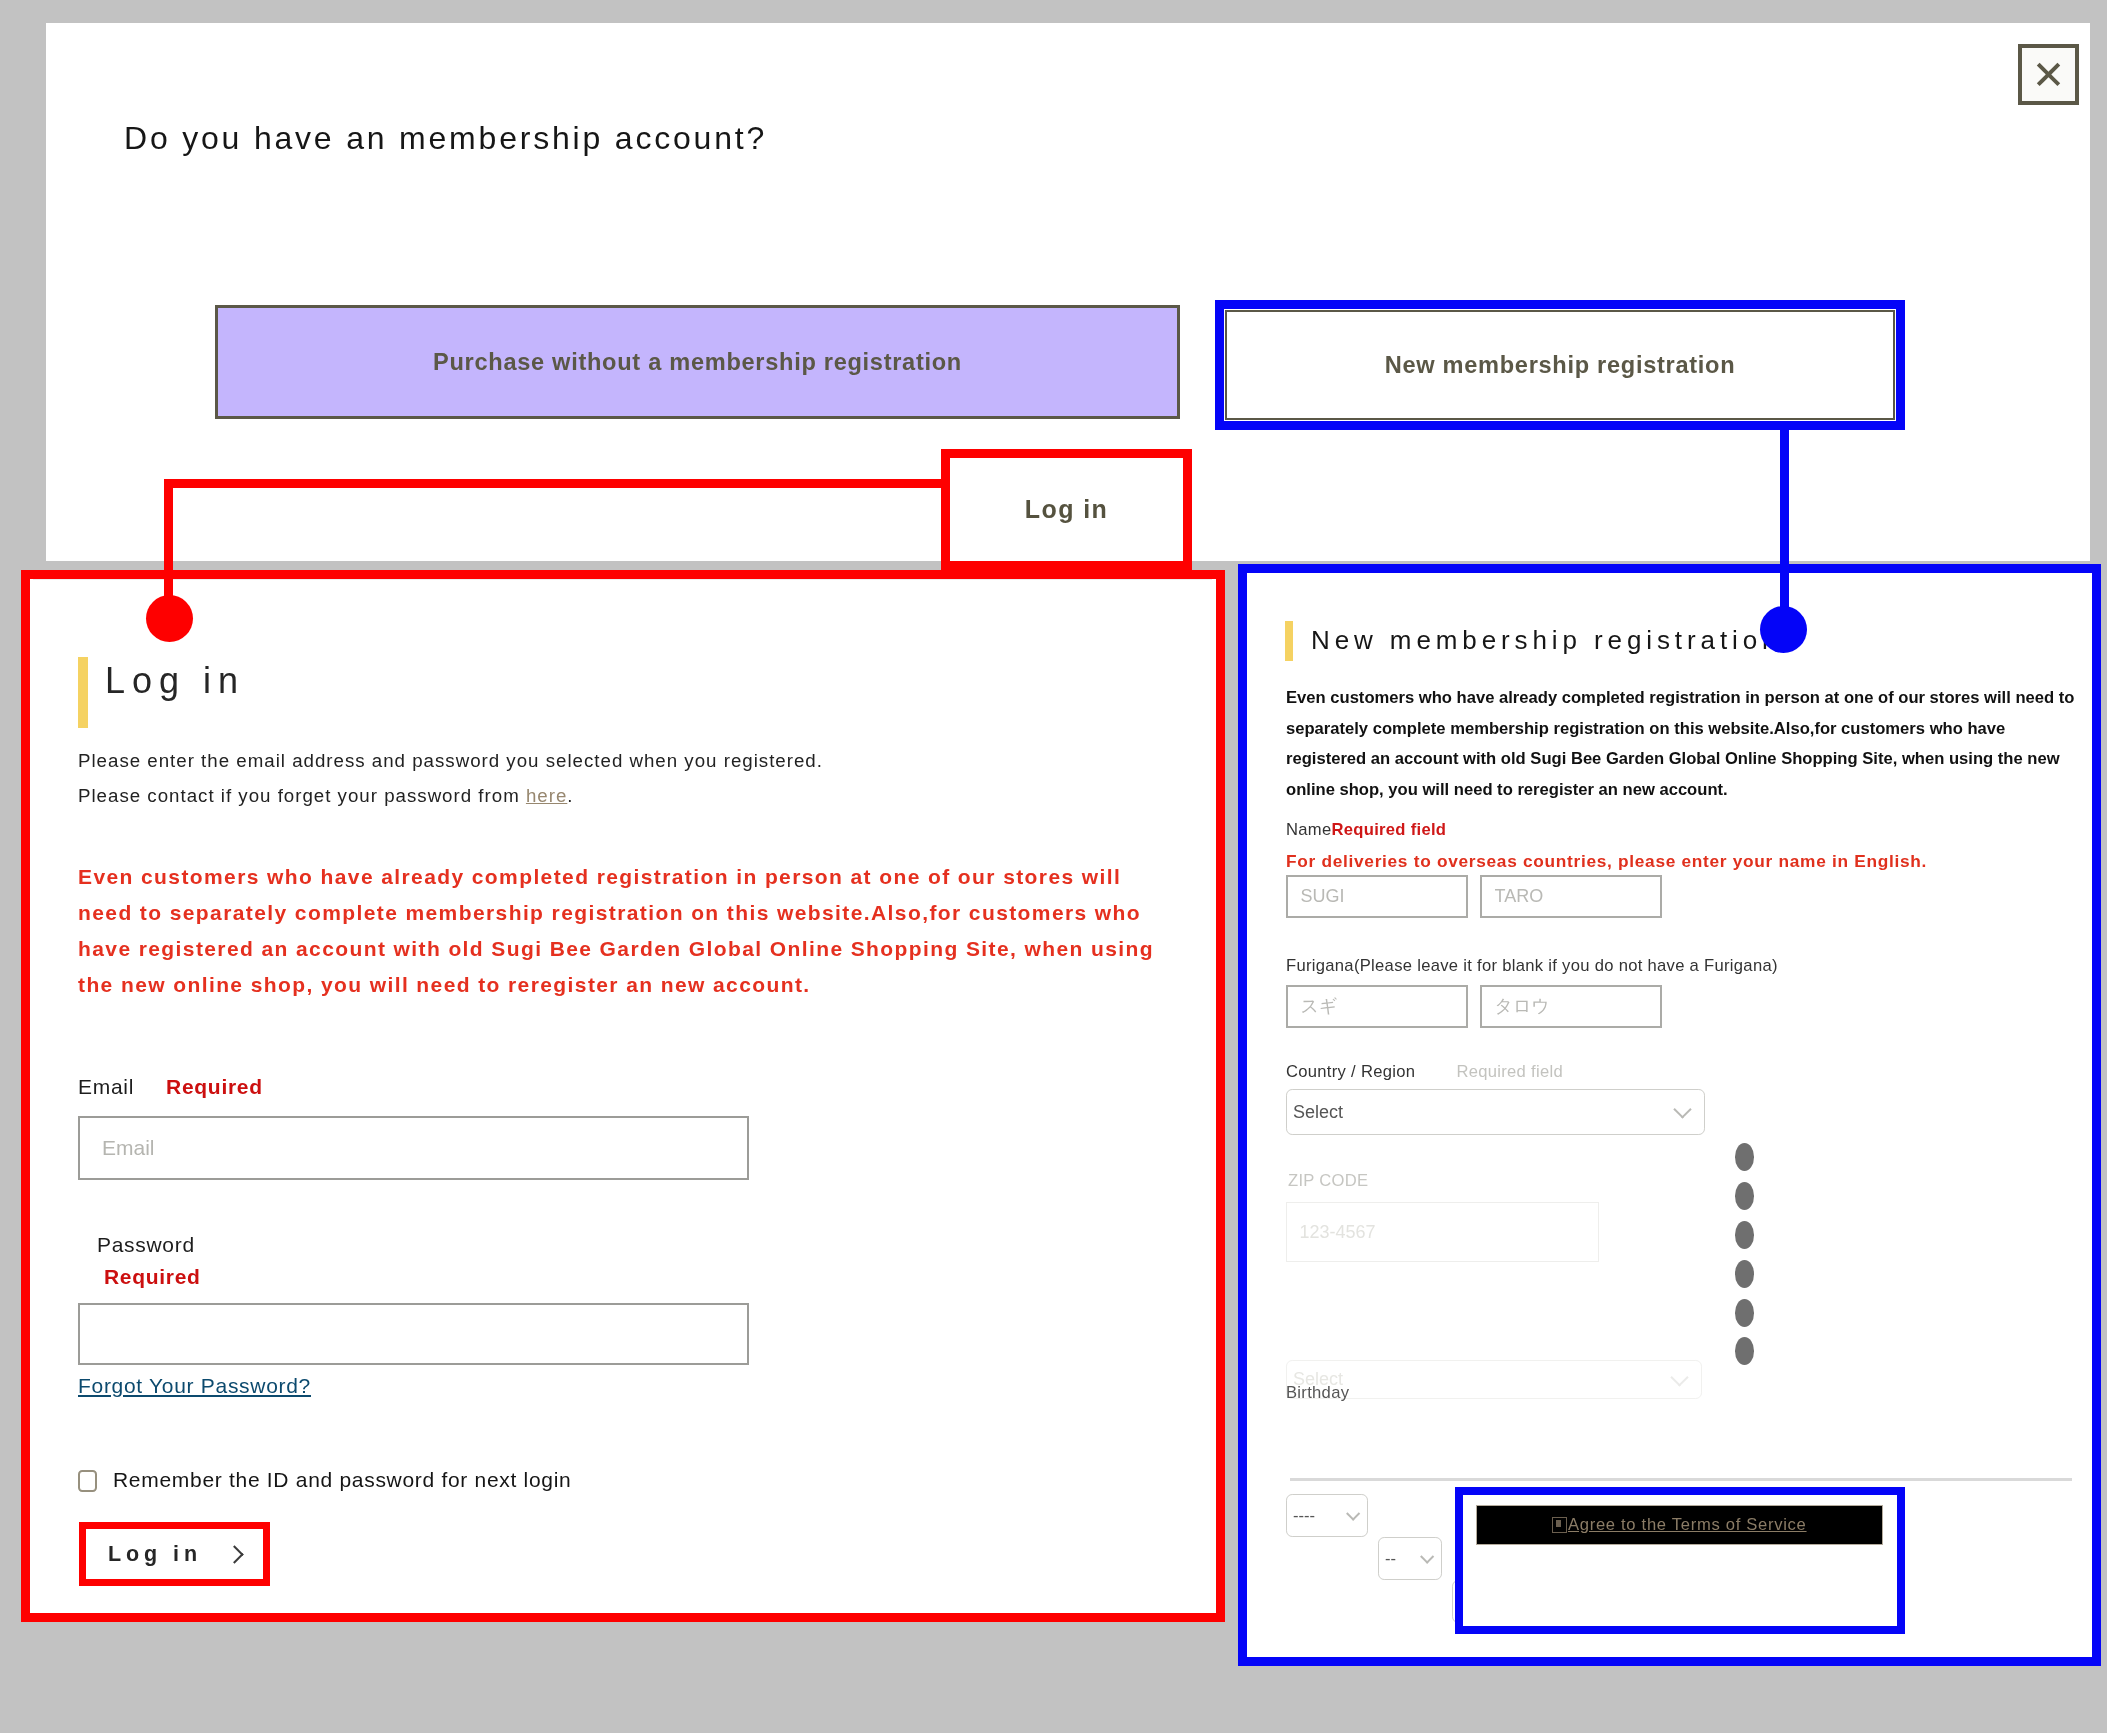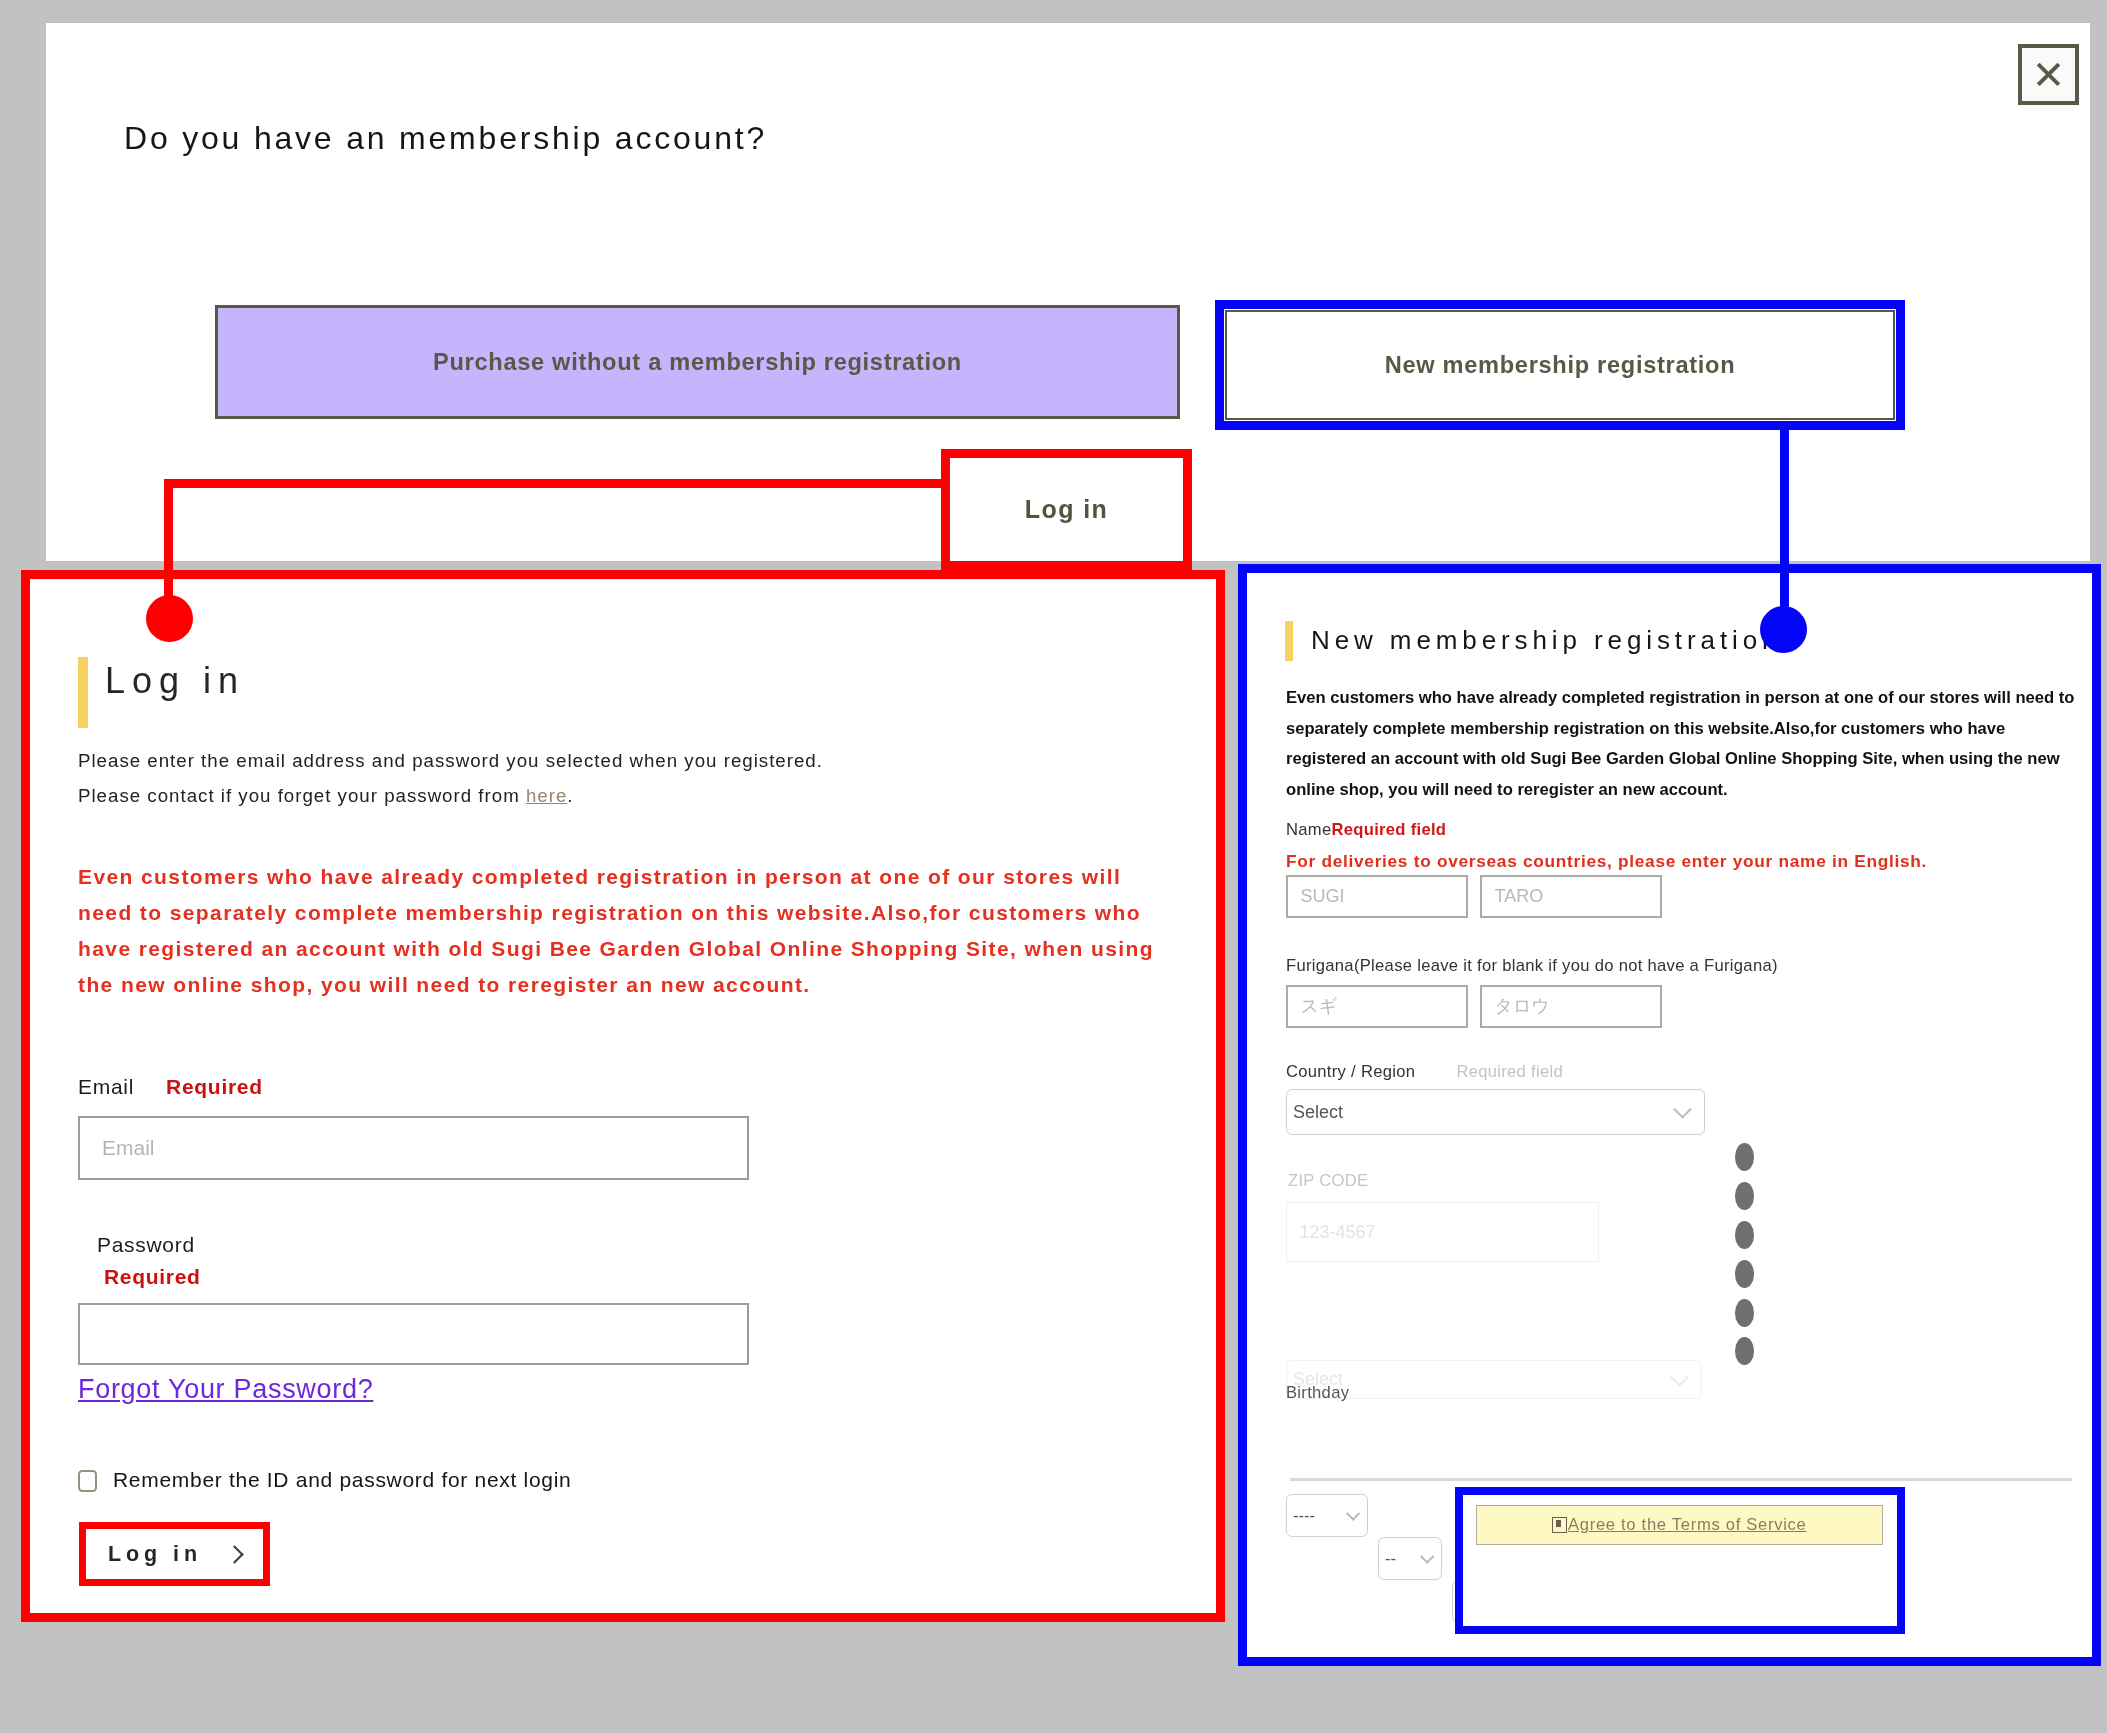--- a/index.html
+++ b/index.html
@@ -36,21 +36,21 @@
   .h-reg{left:1311px;top:625px;font-size:26px;color:#161616;letter-spacing:4.9px;white-space:nowrap;}
   .intro{left:78px;font-size:18.7px;color:#222;letter-spacing:1px;white-space:nowrap;}
   .link{color:#97876f;text-decoration:underline;cursor:pointer;}
   .red-para{left:78px;top:859px;width:1081px;font-size:21px;line-height:36px;font-weight:bold;
     color:#e5301f;letter-spacing:1.4px;}
   .field-label{font-size:21px;color:#1d1d1d;letter-spacing:0.7px;}
   .req{color:#cc0f0f;font-weight:bold;}
   .text-input{border:2.1px solid #9c9c98;background:#fff;font-size:21px;color:#333;
     padding:0 22px;outline:none;font-family:inherit;}
   .text-input::placeholder{color:#b5b5b0;}
-  .forgot{left:78px;top:1374px;font-size:27px;color:#6d28d9;text-decoration:underline;
+  .forgot{left:78px;top:1374px;font-size:21px;color:#0c4a6e;text-decoration:underline;
     letter-spacing:0.7px;cursor:pointer;white-space:nowrap;}
   .checkbox{left:78px;top:1470px;width:18.7px;height:21.5px;border:2.1px solid #97907e;border-radius:4.2px;
     background:#fff;cursor:pointer;}
   .remember-label{left:113px;top:1468px;font-size:21px;color:#151515;letter-spacing:0.7px;white-space:nowrap;}
   .submit-box{left:79px;top:1522px;width:191px;height:64px;border:7.6px solid #fe0000;background:#fff;
     display:flex;align-items:center;justify-content:center;gap:26px;cursor:pointer;}
   .submit-box .lbl{font-size:21.5px;font-weight:bold;color:#262626;letter-spacing:4.9px;}
   
   .reg-para{left:1286px;top:683px;width:797px;font-size:16.6px;line-height:30.5px;font-weight:bold;color:#111;}
   .sm-label{font-size:16.6px;color:#333;letter-spacing:0.3px;white-space:nowrap;}
@@ -66,21 +66,21 @@
     border-bottom:2.1px solid #b9b9b5;transform:translateY(-70%) rotate(45deg);}
   .chev-sm{right:8.3px;width:8.3px;height:8.3px;}
   .zip-input{border:1.4px solid #eeeeec;background:#fff;font-size:18px;color:#e3e3df;padding:0 12.5px;
     outline:none;font-family:inherit;}
   .zip-input::placeholder{color:#e3e3df;}
   .select-faded{border:1.4px solid #f1f1ef;color:#e7e7e3;}
   .select-faded .chev{border-color:#ebebe9;}
   .ellipsis-dot{width:19.4px;height:28px;border-radius:50%;background:#6f6f6f;}
   .divider{left:1290px;top:1478px;width:782px;height:2.8px;background:#d9d9d9;}
   .inner-blue-box{left:1455px;top:1487px;width:450px;height:147px;border:8.3px solid #0404f8;background:#fff;}
-  .agree-btn{left:1476px;top:1505px;width:407px;height:40px;border:1.4px solid #b4ab9c;background:#fef9c3;
+  .agree-btn{left:1476px;top:1505px;width:407px;height:40px;border:1.4px solid #b4ab9c;background:#000000;
     display:flex;align-items:center;justify-content:center;gap:1px;cursor:pointer;}
   .agree-check{width:12.5px;height:14px;border:1.4px solid #6b5f4f;position:relative;flex:0 0 auto;}
   .agree-check:after{content:"";position:absolute;left:2.1px;top:2.1px;width:5.5px;height:7px;background:#6b5f4f;}
   .agree-text{font-size:16.6px;color:#8b7c66;text-decoration:underline;letter-spacing:0.7px;white-space:nowrap;}
   .chev-right{width:11px;height:11px;border-top:2.8px solid #3a3a3a;border-right:2.8px solid #3a3a3a;
     transform:rotate(45deg);}
   .hairline{left:33px;top:579px;width:1179px;height:1.4px;background:#ececec;}
 </style>
 </head>
 <body>

